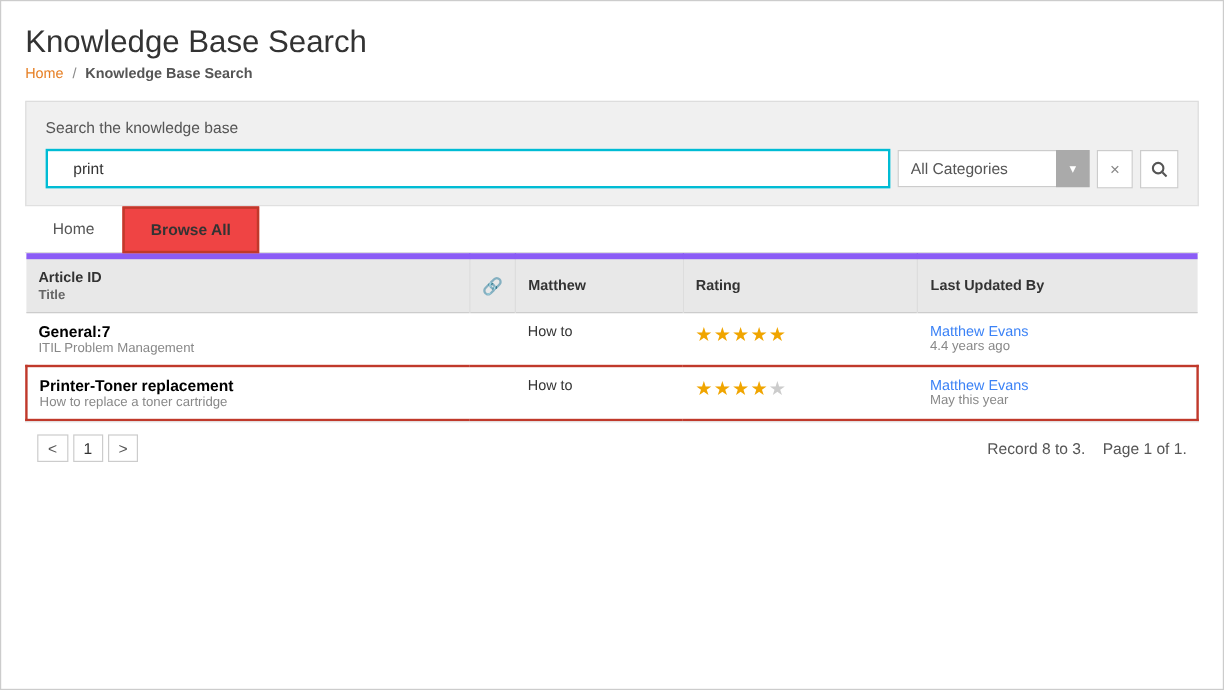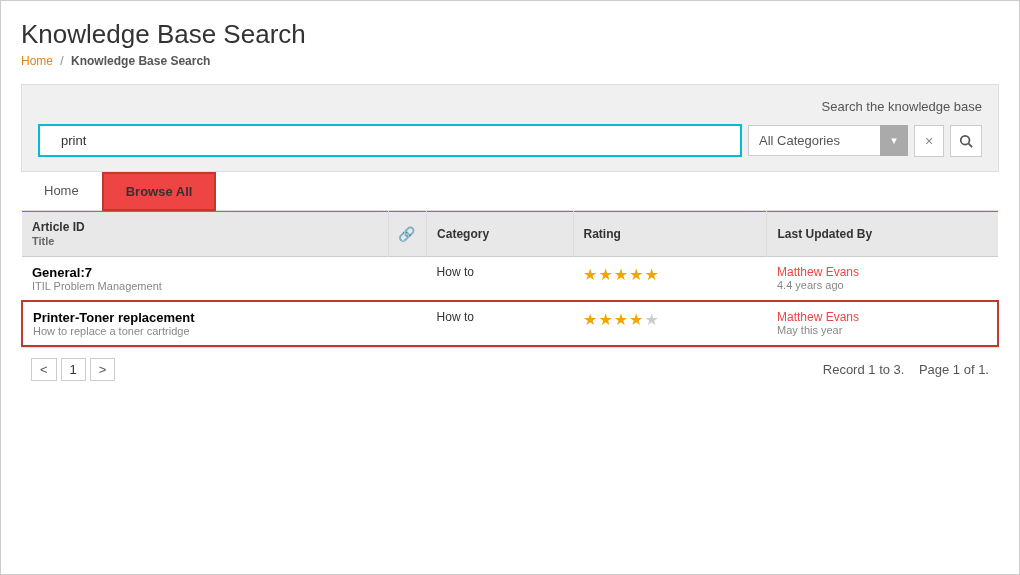--- a/index.html
+++ b/index.html
@@ -44,21 +44,20 @@
       background: #f0f0f0;
       border: 1px solid #ddd;
       padding: 14px 16px;
       margin-bottom: 0;
     }
     .search-box-label {
       font-size: 13px;
       color: #555;
       margin-bottom: 10px;
       font-weight: normal;
-      text-align: right;
     }
     .search-row {
       display: flex;
       align-items: center;
       gap: 6px;
     }
     .search-input {
       flex: 1;
       border: 2px solid #00bcd4;
       padding: 7px 21px;
@@ -144,21 +143,21 @@
       font-weight: bold;
       background: #ef4444;
     }
 
     .results-table {
       width: 100%;
       border-collapse: collapse;
     }
     .results-table thead tr {
       background: #e8e8e8;
-      border-top: 1px solid #8b5cf6;
+      border-top: 5px solid #8b5cf6;
       border-bottom: 1px solid #ccc;
     }
     .results-table thead th {
       padding: 8px 10px;
       text-align: left;
       font-size: 12px;
       font-weight: bold;
       color: #333;
       border-right: 1px solid #ddd;
     }
@@ -187,21 +186,21 @@
       color: #f0a500;
       font-size: 16px;
       letter-spacing: 1px;
       white-space: nowrap;
     }
     .star-empty {
       color: #ccc;
     }
     .updated-by-name {
       font-size: 12px;
-      color: #ef4444;
+      color: #3b82f6;
     }
     .updated-by-time {
       font-size: 11px;
       color: #888;
     }
 
     .pagination-row {
       display: flex;
       justify-content: space-between;
       align-items: center;
@@ -276,21 +275,21 @@
   <table class="results-table">
     <thead>
       <tr>
         <th>
           <span>Article ID</span><br>
           <span style="font-weight:bold;color:#666;font-size:11px;">Title</span>
         </th>
         <th style="width:30px;">
           <span style="font-size:14px; color:#888;">🔗</span>
         </th>
-        <th>Category</th>
+        <th>Matthew</th>
         <th>Rating</th>
         <th>Last Updated By</th>
       </tr>
     </thead>
     <tbody>
 
       <tr>
         <td>
           <div class="article-title">General:7</div>
           <div class="article-subtitle">ITIL Problem Management</div>
@@ -325,19 +324,19 @@
     </tbody>
   </table>
 
   <div class="pagination-row">
     <div class="pagination-controls">
       <button class="page-btn">&lt;</button>
       <span class="page-num">1</span>
       <button class="page-btn">&gt;</button>
     </div>
     <div class="record-info">
-      <span>Record 1 to 3.</span>
+      <span>Record 8 to 3.</span>
       &nbsp;&nbsp;
       <span>Page 1 of 1.</span>
     </div>
   </div>
 
 </div>
 
 </body></html>

